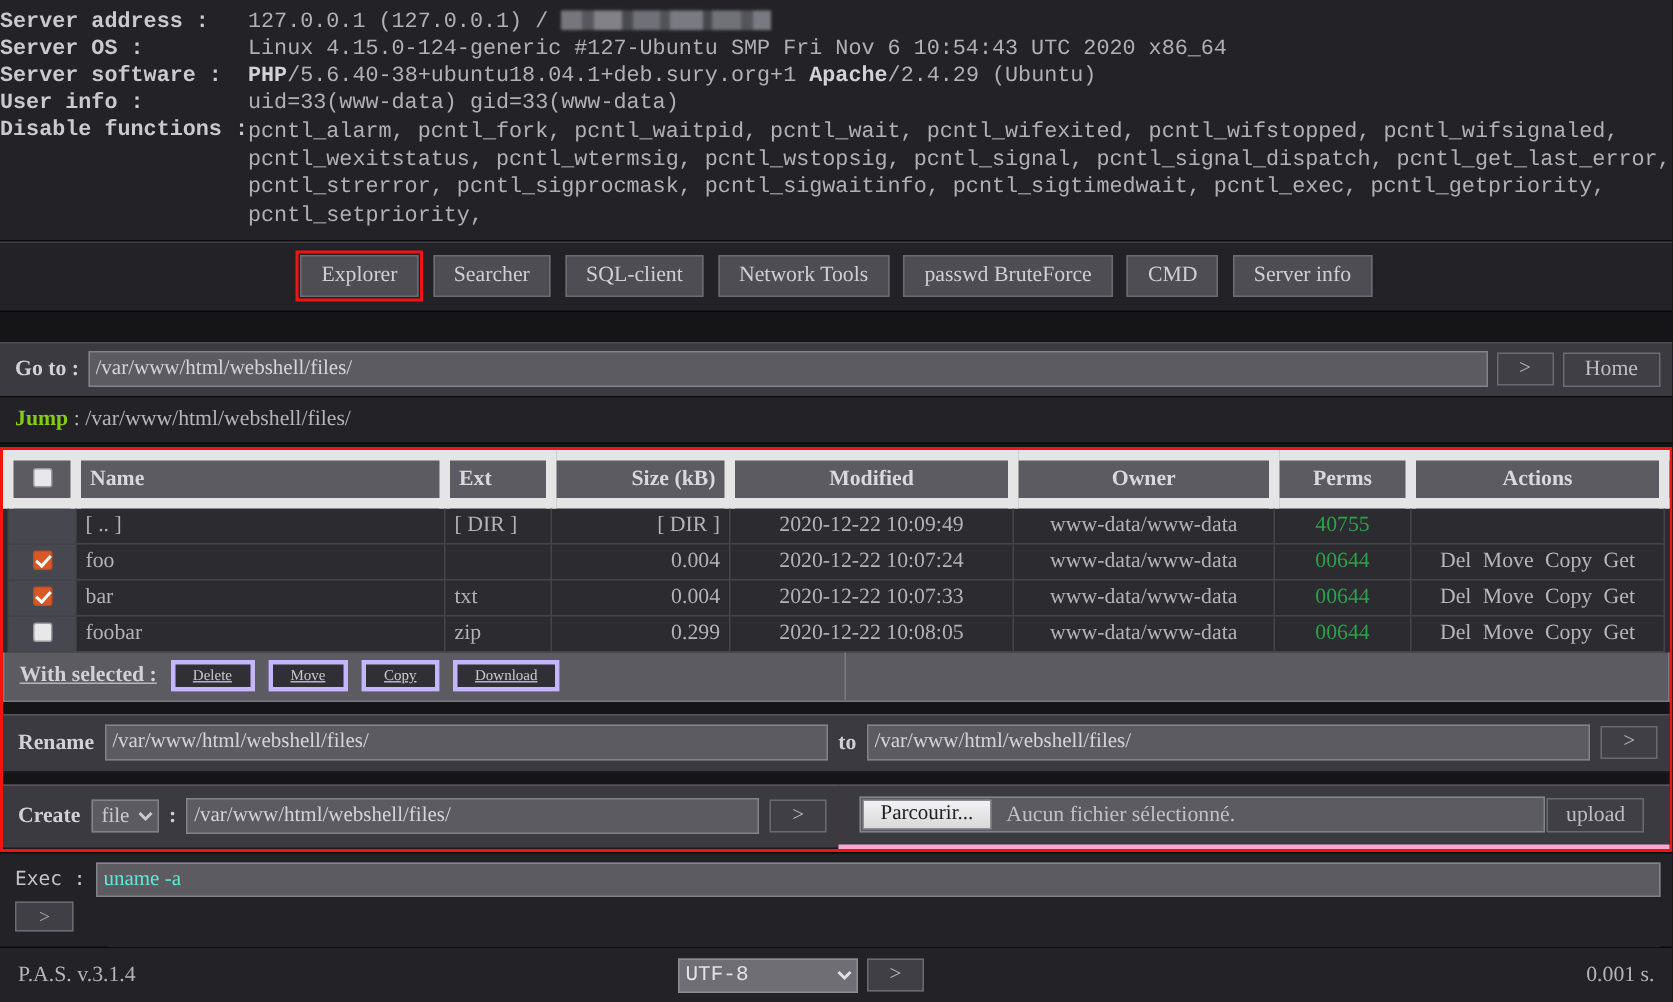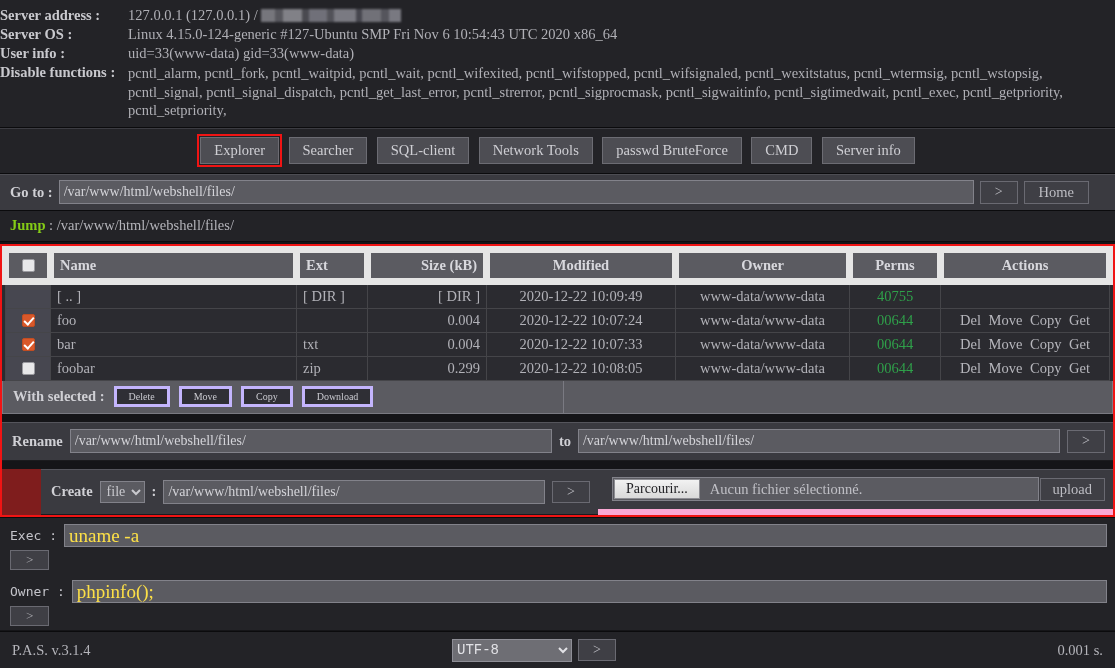--- a/index.html
+++ b/index.html
@@ -21,21 +21,21 @@
     position: relative;
   }
 
   
   .info-panel {
     background: #232327;
     border-bottom: 1px solid #0b0b0d;
     padding: 6px 0 6px 0;
   }
   table.info { border-collapse: collapse; width: 100%; }
-  table.info td { padding: 1px 0; vertical-align: top; }
+  table.info td { padding: 1px 0; vertical-align: top; font-family: Liberation Mono, monospace; }
   td.info-label {
     font-weight: bold;
     color: #c9c9ce;
     white-space: nowrap;
     padding-left: 10px;
     padding-right: 12px;
     width: 128px;
     font-size: 14.5px;
   }
   td.info-value { color: #b0b0b6; font-size: 14.5px; }
@@ -77,23 +77,24 @@
   .tab.active-ring {
     outline: 2px solid #f01414;
     outline-offset: 1px;
   }
 
   
   .goto-bar {
     background: #3a3a40;
     border-top: 1px solid #4d4d53;
     border-bottom: 1px solid #0b0b0d;
-    padding: 5px 26px 6px 10px;
+    padding: 5px 8px 6px 10px;
     display: flex; align-items: center;
     gap: 6px;
+    margin-top: 20px;
   }
   .lbl-bold { font-weight: bold; color: #d0d0d5; white-space: nowrap; font-size: 14.5px; }
   input.txt {
     background: #5b5b61;
     border: 1px solid #82828a;
     color: #d4d4d9;
     font-family: "Liberation Serif", serif;
     font-size: 14px;
     padding: 2px 4px;
     outline: none;
@@ -191,21 +192,21 @@
     content: "";
     position: absolute;
     left: 3px; top: 0px;
     width: 4px; height: 8px;
     border: solid #fff;
     border-width: 0 2px 2px 0;
     transform: rotate(42deg);
   }
 
   
-  .withsel-wrap { display: flex; background: #5b5b61; border: 1px solid #7a7a82; border-top: none; }
+  .withsel-wrap { display: flex; background: #5b5b61; border: 1px solid #7a7a82; border-top: none; text-decoration: underline; }
   .withsel {
     flex: 0 0 auto;
     padding: 5px 8px 6px 10px;
     display: flex; align-items: center; gap: 9px;
     width: 560px; box-sizing: border-box;
   }
   .withsel-rest { flex: 1 1 auto; border-left: 1px solid #7a7a82; }
   .btn-dark {
     background: #2f2f35;
     border: 3px solid #c4b5fd;
@@ -221,33 +222,33 @@
   
   .rename-bar {
     background: #3a3a40;
     border-top: 1px solid #55555c;
     border-bottom: 1px solid #1b1b1e;
     padding: 6px 8px 7px 10px;
     display: flex; align-items: center; gap: 7px;
   }
 
   
-  .create-wrap { display: flex; background: #7f1d1d; padding-left: 39px; }
+  .create-wrap { display: flex; background: #7f1d1d; }
   .create-bar {
     background: #3a3a40;
     border-top: 1px solid #55555c;
     border-bottom: 1px solid #1b1b1e;
     padding: 7px 8px 8px 10px;
     display: flex; align-items: center; gap: 7px;
     width: 557px; box-sizing: border-box;
   }
   .upload-bar {
     background: #3a3a40;
     border-top: 1px solid #55555c;
-    border-bottom: 6px solid #f9a8d4;
+    border-bottom: 3px solid #f9a8d4;
     padding: 7px 8px 8px 14px;
     display: flex; align-items: center; gap: 1px;
     flex: 1 1 auto;
     box-sizing: border-box;
   }
   select.sel {
     background: #5b5b61;
     border: 1px solid #82828a;
     color: #c9c9ce;
     font-family: "Liberation Serif", serif;
@@ -295,23 +296,23 @@
   .cmd-line { display: flex; align-items: center; gap: 7px; }
   .mono-lbl {
     font-family: "DejaVu Sans Mono", "Liberation Mono", monospace;
     font-size: 13px;
     color: #c4c4ca;
     white-space: nowrap;
   }
   input.cmd {
     background: #5b5b61;
     border: 1px solid #82828a;
-    color: #fde047;
-    font-family: "Liberation Serif", serif;
-    font-size: 19px;
+    color: #5eead4;
+    font-family: "Liberation Serif", serif;
+    font-size: 14px;
     padding: 2px 4px;
     outline: none;
     height: 17px;
     flex: 1 1 auto;
   }
   .go-btn {
     background: #3f3f45;
     border: 1px solid #6a6a72;
     color: #a8a8ae;
     font-family: "Liberation Serif", serif;
@@ -355,20 +356,24 @@
   <div class="info-panel">
     <table class="info">
       <tbody>
           <tr>
         <td class="info-label">Server address :</td>
         <td class="info-value"><span>127.0.0.1 (127.0.0.1) / </span><span class="redacted"></span></td>
       </tr>
       <tr>
         <td class="info-label">Server OS :</td>
         <td class="info-value">Linux 4.15.0-124-generic #127-Ubuntu SMP Fri Nov 6 10:54:43 UTC 2020 x86_64</td>
+      </tr>
+      <tr>
+        <td class="info-label">Server software :</td>
+        <td class="info-value"><b>PHP</b><span>/5.6.40-38+ubuntu18.04.1+deb.sury.org+1 </span><b>Apache</b><span>/2.4.29 (Ubuntu)</span></td>
       </tr>
       <tr>
         <td class="info-label">User info :</td>
         <td class="info-value">uid=33(www-data) gid=33(www-data)</td>
       </tr>
       <tr>
         <td class="info-label">Disable functions :</td>
         <td class="info-value disable-fn">pcntl_alarm, pcntl_fork, pcntl_waitpid, pcntl_wait, pcntl_wifexited, pcntl_wifstopped, pcntl_wifsignaled, pcntl_wexitstatus, pcntl_wtermsig, pcntl_wstopsig, pcntl_signal, pcntl_signal_dispatch, pcntl_get_last_error, pcntl_strerror, pcntl_sigprocmask, pcntl_sigwaitinfo, pcntl_sigtimedwait, pcntl_exec, pcntl_getpriority, pcntl_setpriority,</td>
       </tr>
     </tbody>

